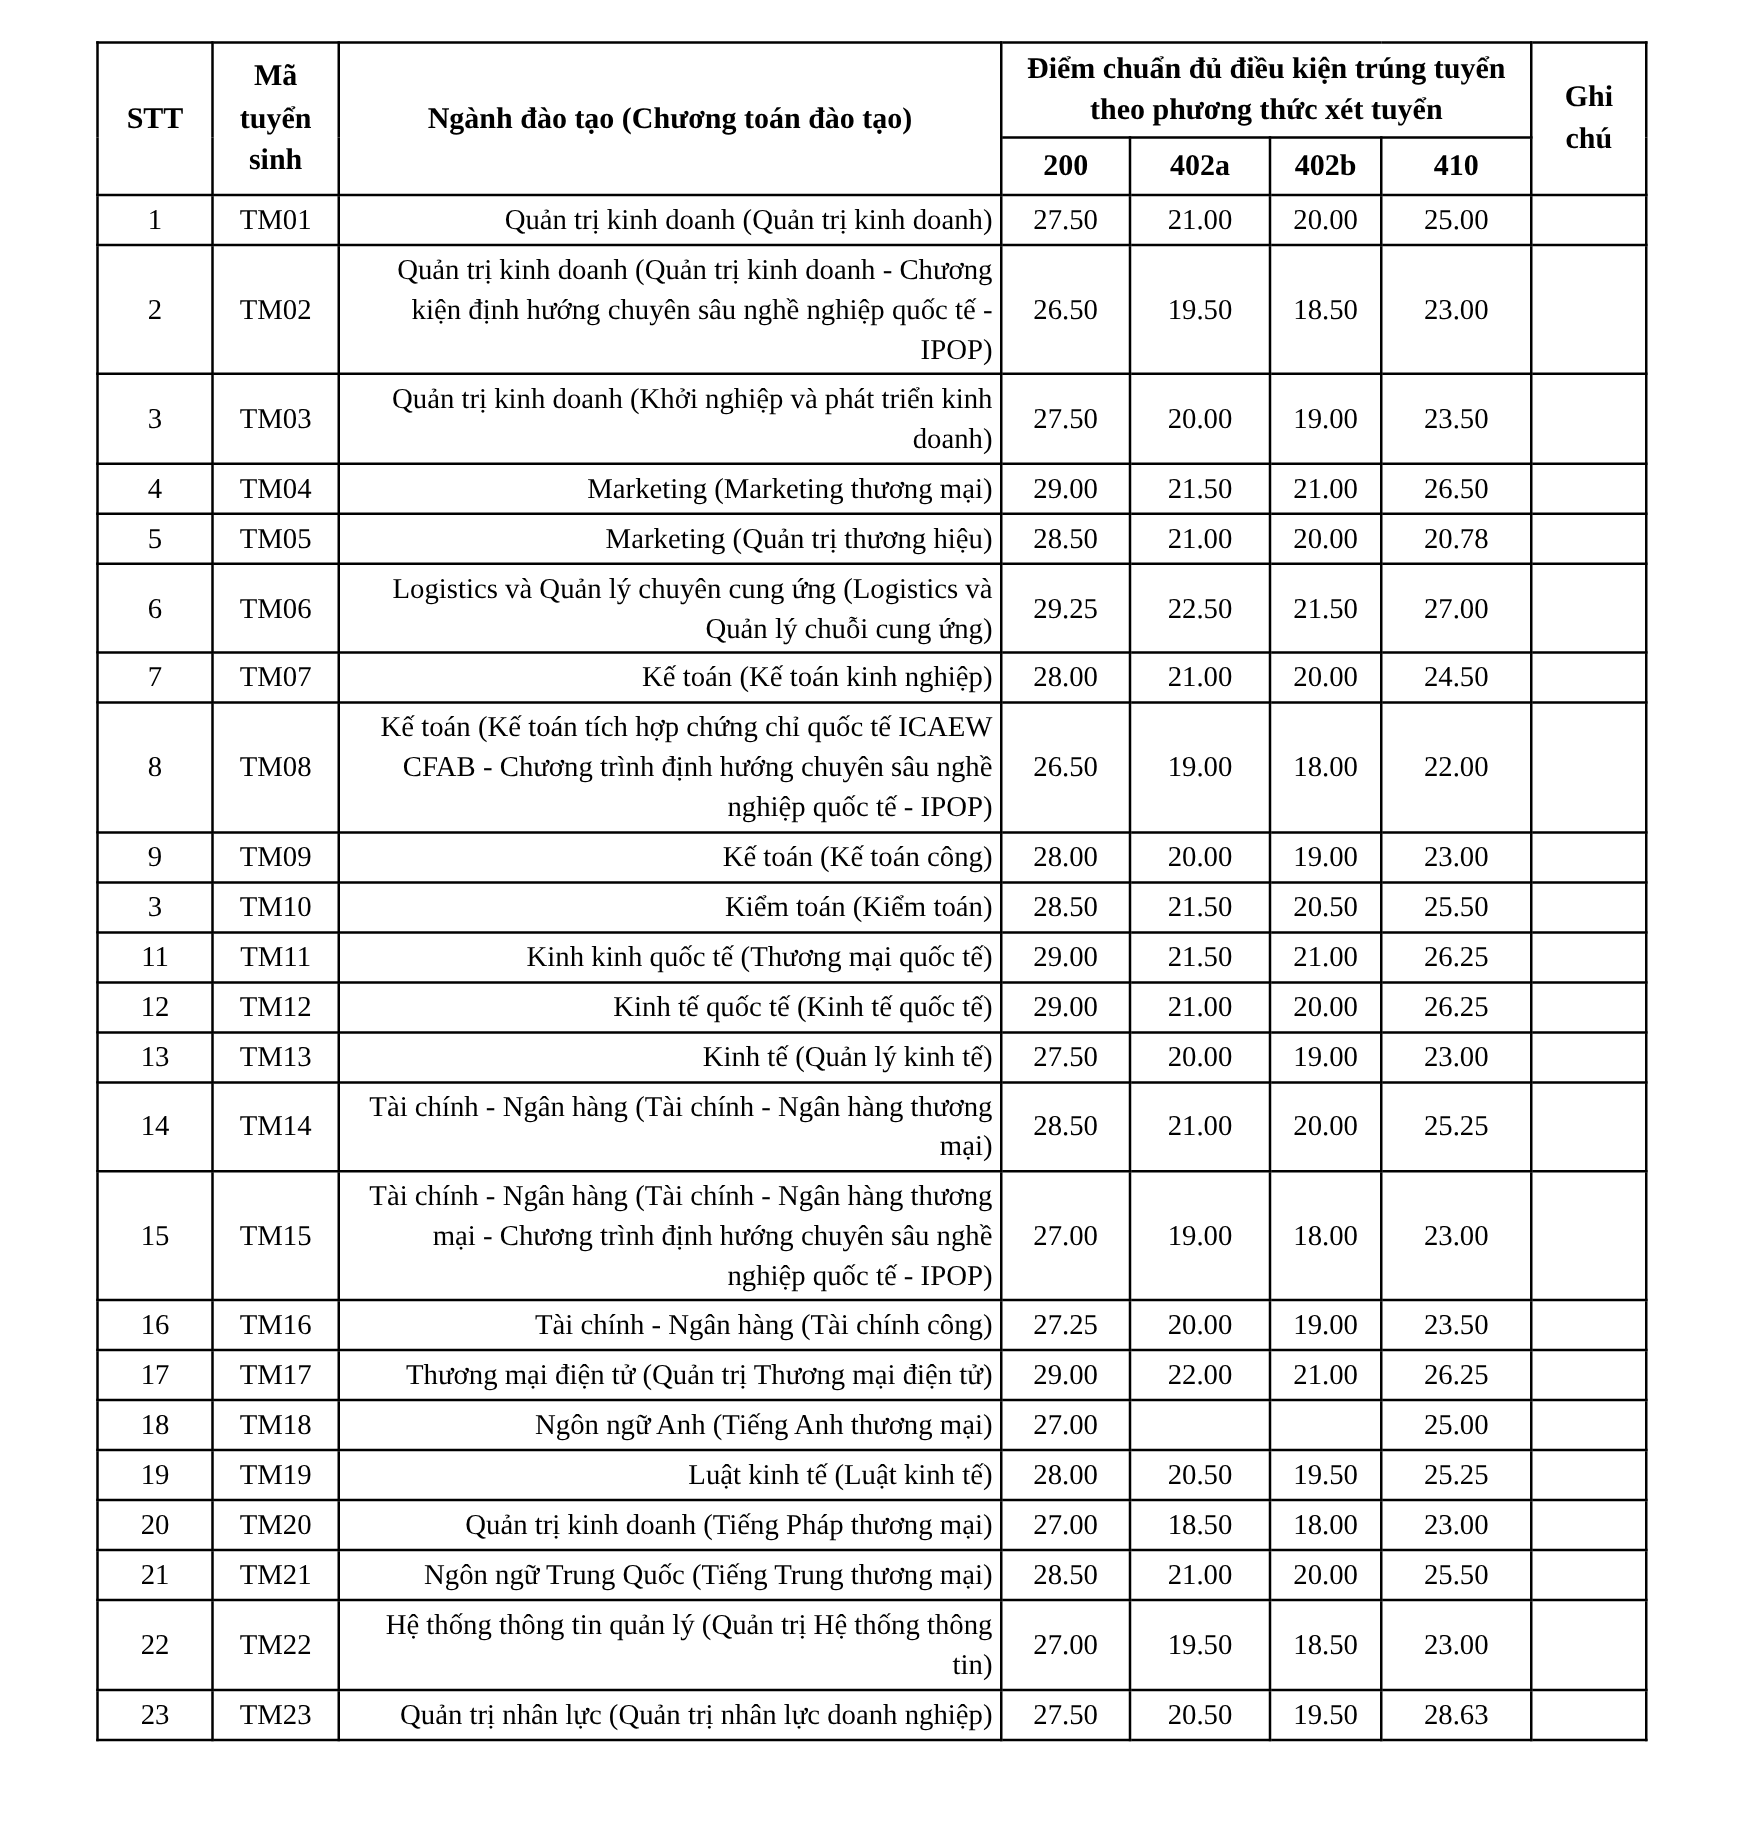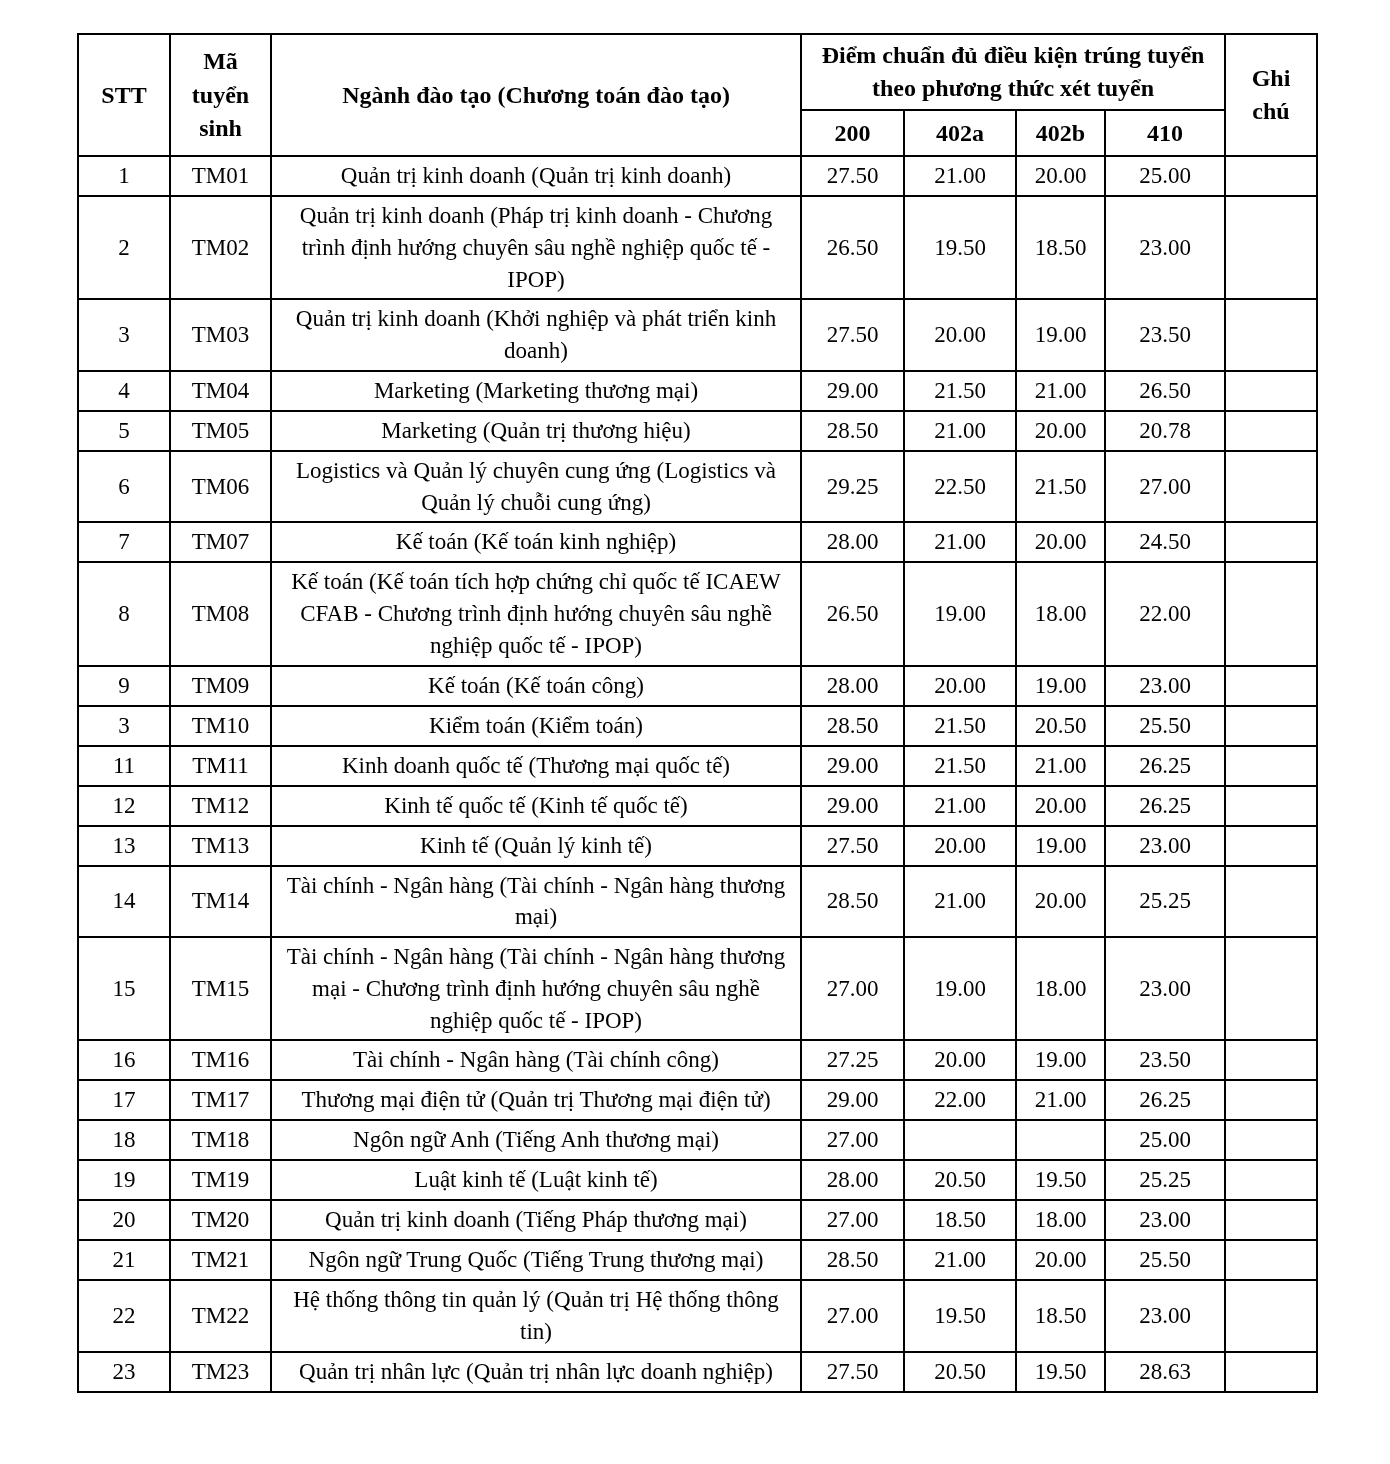--- a/index.html
+++ b/index.html
@@ -39,21 +39,21 @@
   table.score-table th {
     font-weight: bold;
     text-align: center;
     font-size: 24px;
     padding: 4px 4px;
   }
   td.c-stt, td.c-code, td.c-score, td.c-note {
     text-align: center;
   }
   td.c-program {
-    text-align: center;
+    text-align: right;
     padding-left: 8px;
     padding-right: 8px;
   }
   tr.single td { height: 32px; }
 </style>
 </head>
 <body>
 
 <div class="page">
   <table class="score-table">
@@ -90,21 +90,21 @@
           <td class="c-program">Quản trị kinh doanh (Quản trị kinh doanh)</td>
           <td class="c-score">27.50</td>
           <td class="c-score">21.00</td>
           <td class="c-score">20.00</td>
           <td class="c-score">25.00</td>
           <td class="c-note"></td>
         </tr>
         <tr class="single">
           <td class="c-stt">2</td>
           <td class="c-code">TM02</td>
-          <td class="c-program">Quản trị kinh doanh (Pháp trị kinh doanh - Chương trình định hướng chuyên sâu nghề nghiệp quốc tế - IPOP)</td>
+          <td class="c-program">Quản trị kinh doanh (Quản trị kinh doanh - Chương kiện định hướng chuyên sâu nghề nghiệp quốc tế - IPOP)</td>
           <td class="c-score">26.50</td>
           <td class="c-score">19.50</td>
           <td class="c-score">18.50</td>
           <td class="c-score">23.00</td>
           <td class="c-note"></td>
         </tr>
         <tr class="single">
           <td class="c-stt">3</td>
           <td class="c-code">TM03</td>
           <td class="c-program">Quản trị kinh doanh (Khởi nghiệp và phát triển kinh doanh)</td>
@@ -180,21 +180,21 @@
           <td class="c-program">Kiểm toán (Kiểm toán)</td>
           <td class="c-score">28.50</td>
           <td class="c-score">21.50</td>
           <td class="c-score">20.50</td>
           <td class="c-score">25.50</td>
           <td class="c-note"></td>
         </tr>
         <tr class="single">
           <td class="c-stt">11</td>
           <td class="c-code">TM11</td>
-          <td class="c-program">Kinh doanh quốc tế (Thương mại quốc tế)</td>
+          <td class="c-program">Kinh kinh quốc tế (Thương mại quốc tế)</td>
           <td class="c-score">29.00</td>
           <td class="c-score">21.50</td>
           <td class="c-score">21.00</td>
           <td class="c-score">26.25</td>
           <td class="c-note"></td>
         </tr>
         <tr class="single">
           <td class="c-stt">12</td>
           <td class="c-code">TM12</td>
           <td class="c-program">Kinh tế quốc tế (Kinh tế quốc tế)</td>

